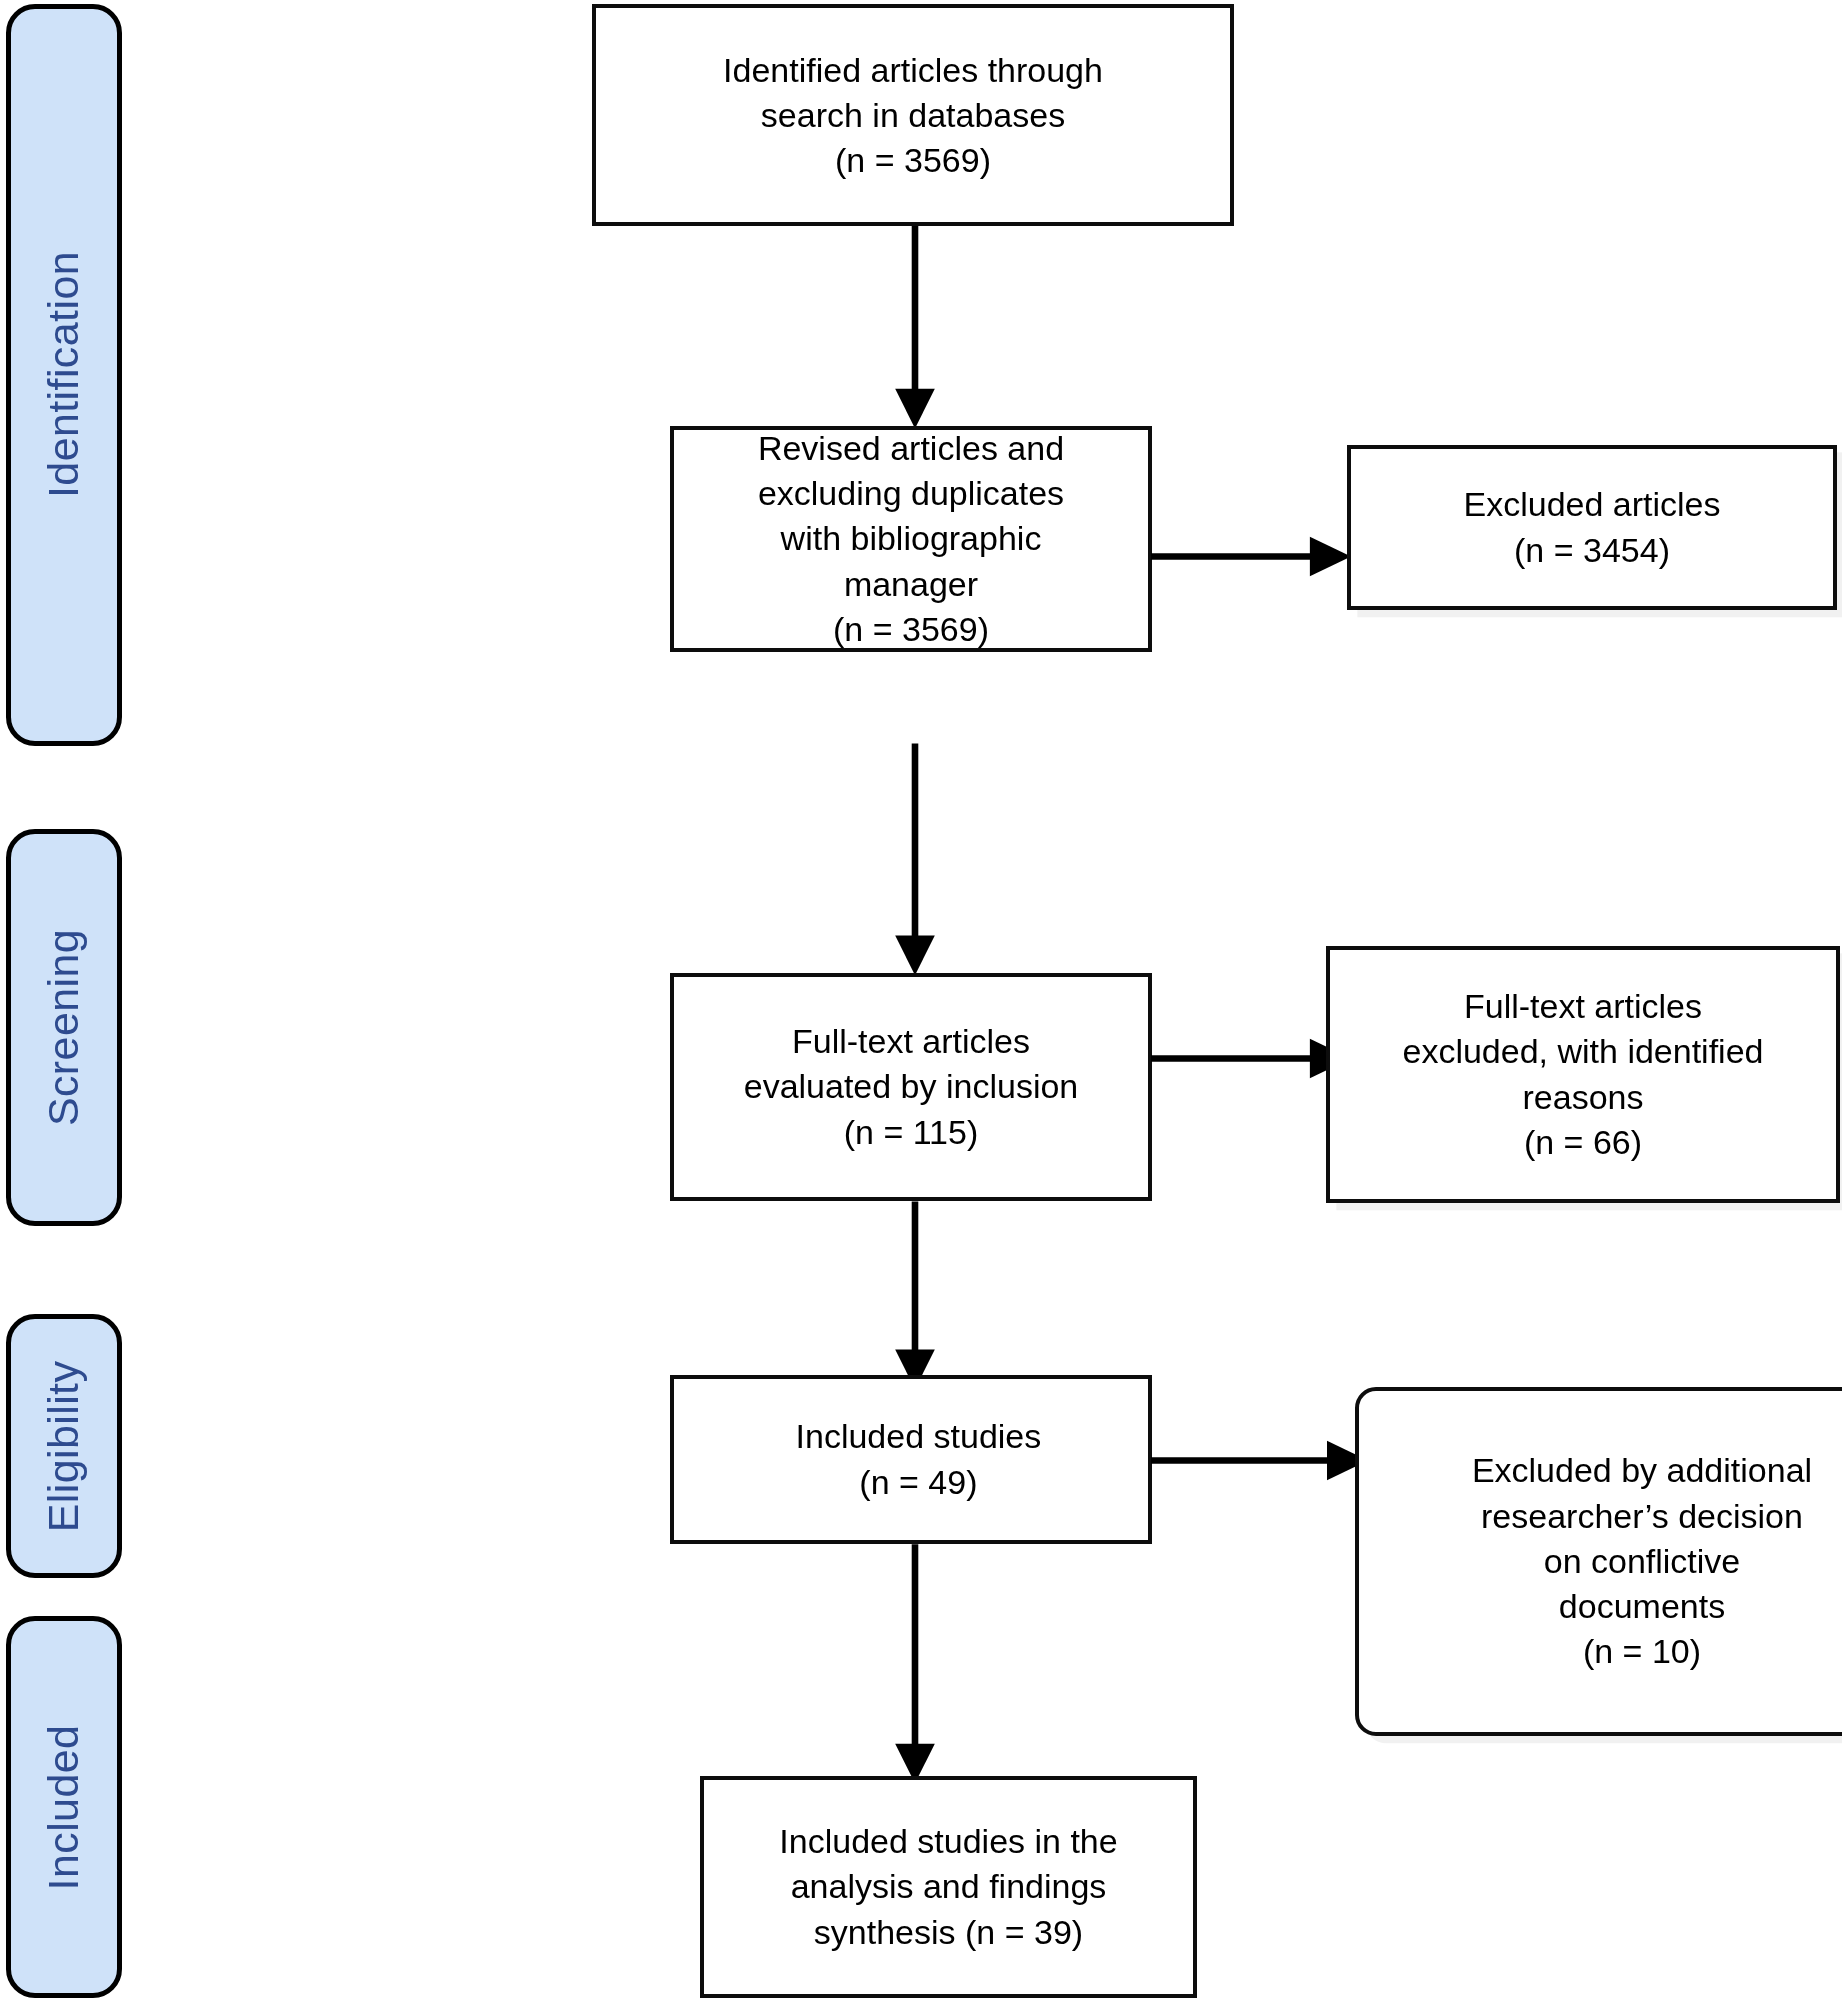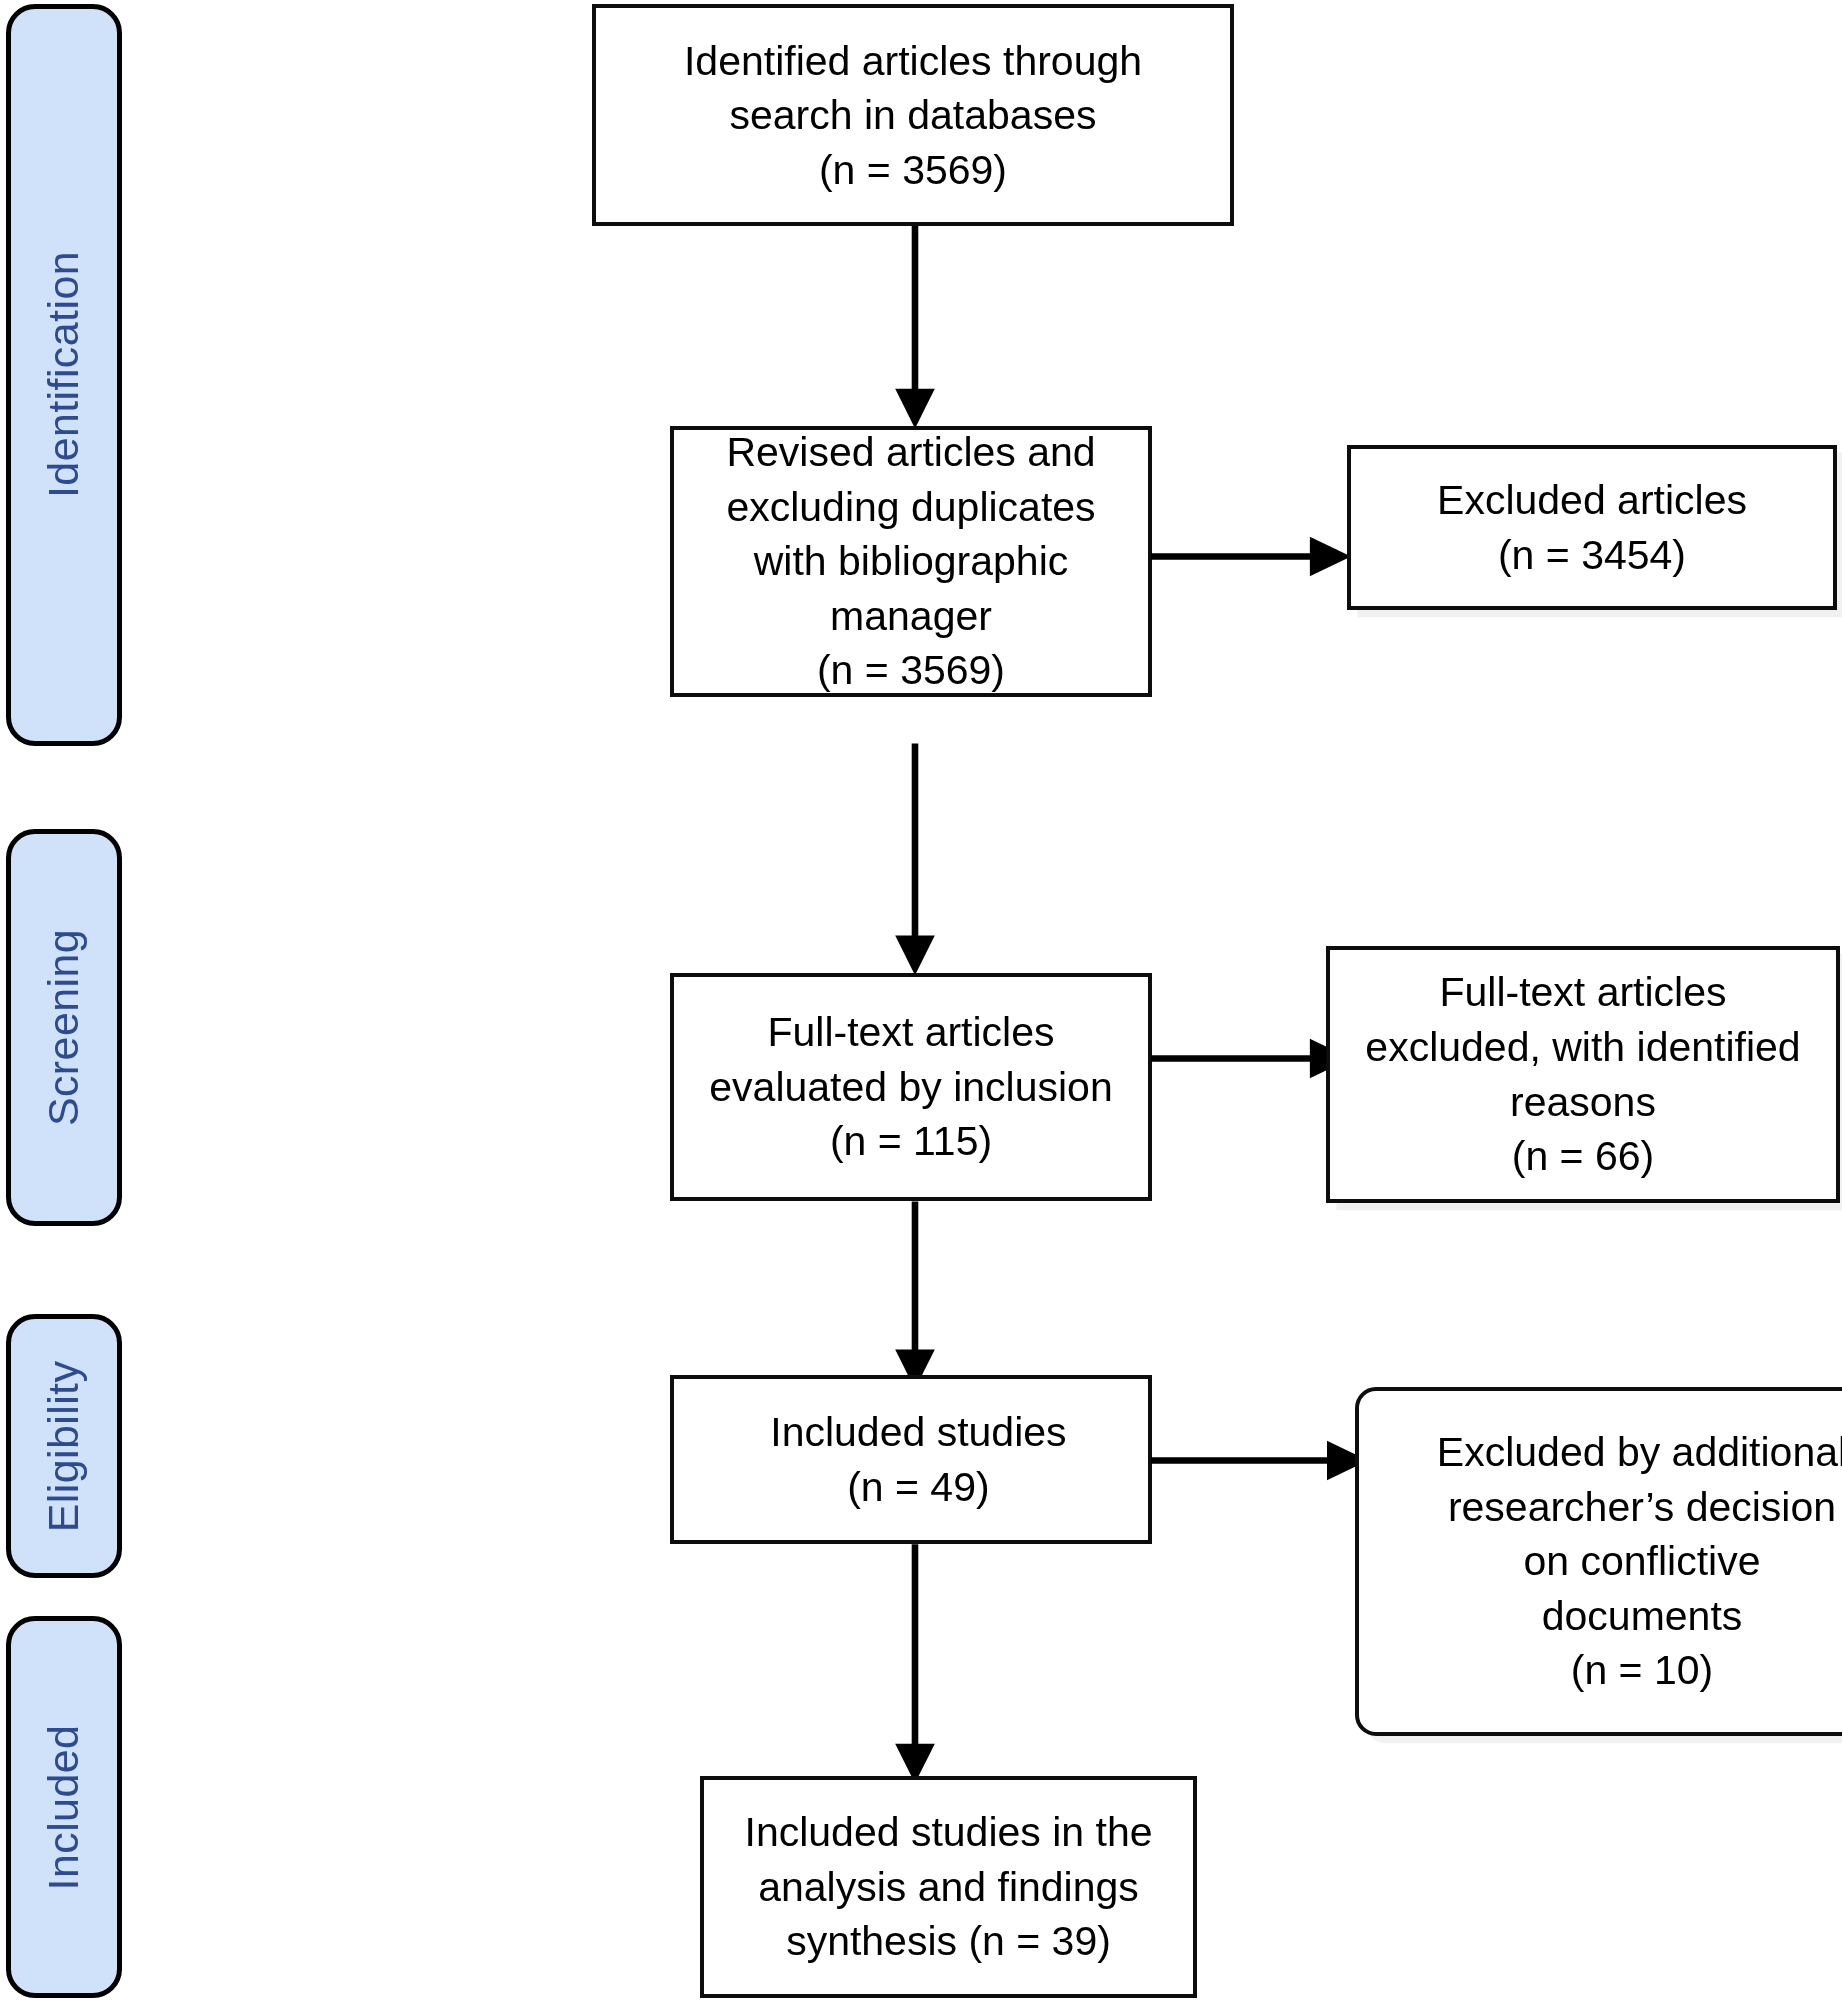--- a/index.html
+++ b/index.html
@@ -46,21 +46,21 @@
     background: #ffffff;
     border: 4.4px solid #0d0d0d;
     display: flex;
     align-items: center;
     justify-content: center;
     text-align: center;
     padding: 5.9px 13.2px;
   }
   .node .node-text {
     color: #000000;
-    font-size: 41px;
+    font-size: 34px;
     line-height: 1.33;
     font-weight: 400;
     white-space: pre-line;
   }
   .node.shadowed {
     box-shadow: 10.3px 7.3px 0 0 rgba(0,0,0,0.055);
   }
 
   
   .conn {
@@ -98,21 +98,21 @@
 (n = 3569)</span>
   </div>
 
   <div class="conn" style="left:882px; top:226px; width:66px; height:204px;">
     <svg width="66" height="204" viewBox="0 0 90 278">
       <line x1="45" y1="0" x2="45" y2="236" stroke="#000000" stroke-width="9"></line>
       <polygon points="45,276 18,222 72,222" fill="#000000"></polygon>
     </svg>
   </div>
 
-  <div class="node" style="left:670px; top:426px; width:482px; height:271px;">
+  <div class="node" style="left:670px; top:426px; width:482px; height:226px;">
     <span class="node-text">Revised articles and
 excluding duplicates
 with bibliographic
 manager
 (n = 3569)</span>
   </div>
 
   <div class="conn" style="left:1151px; top:527px; width:203px; height:59px;">
     <svg width="203" height="59" viewBox="0 0 276 80">
       <line x1="0" y1="40" x2="228" y2="40" stroke="#000000" stroke-width="9"></line>

